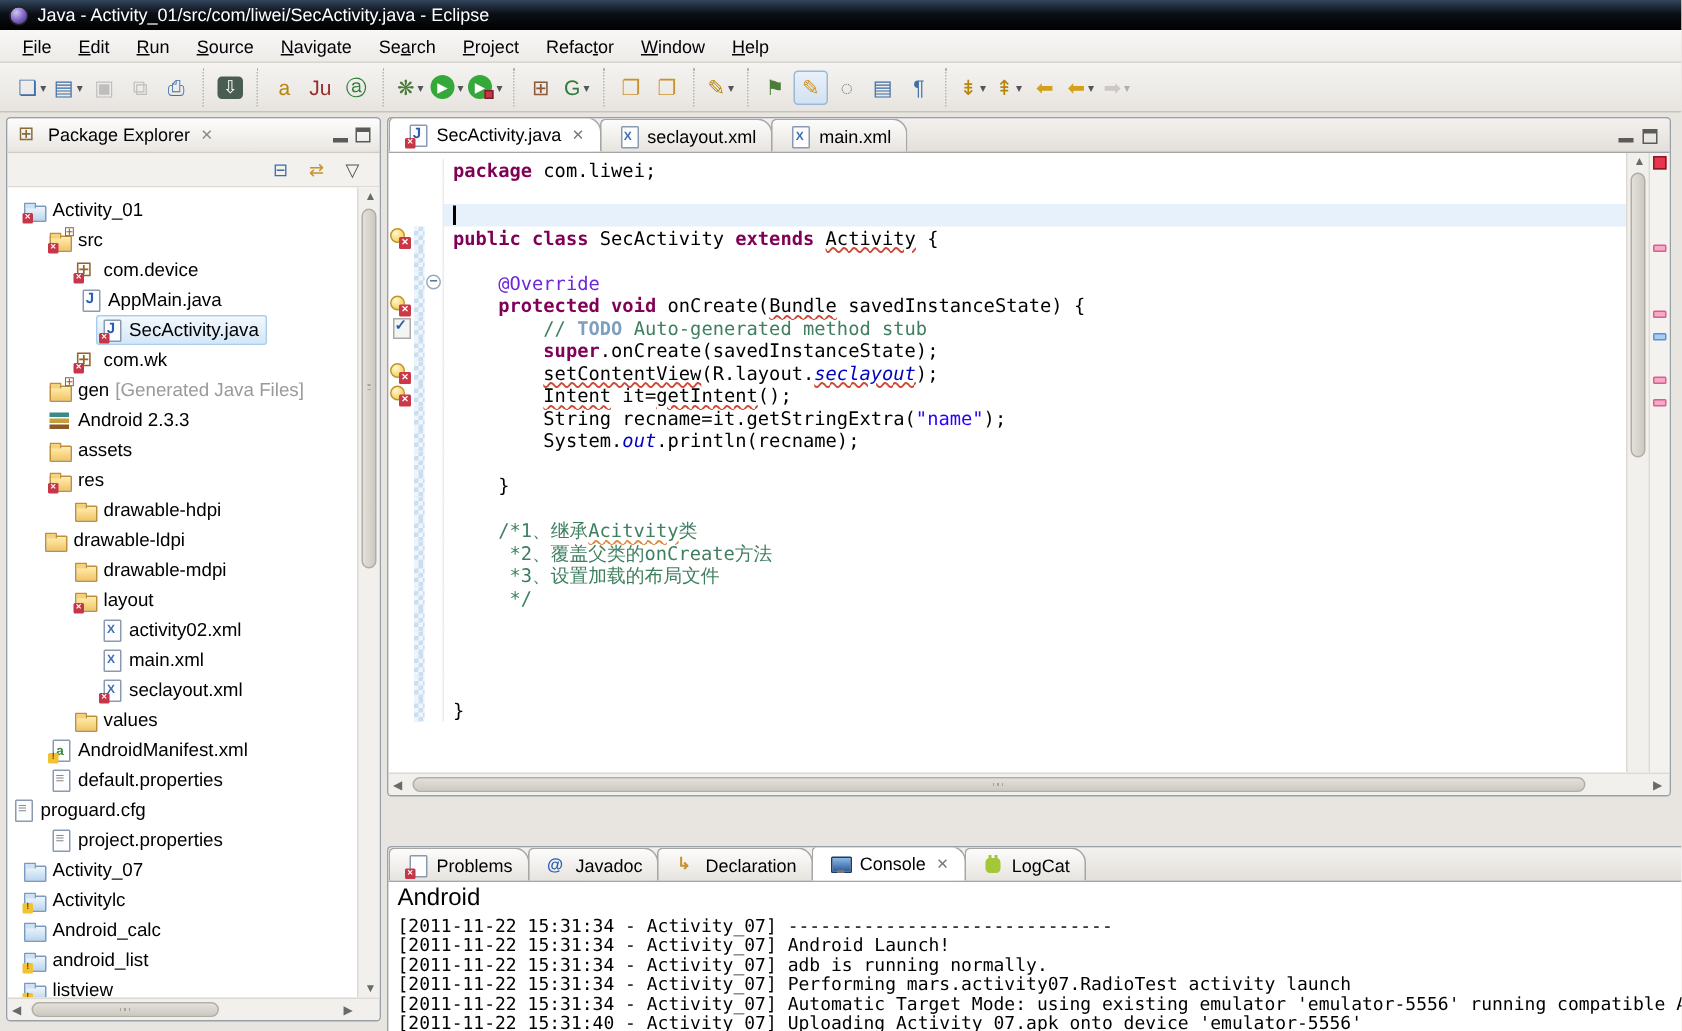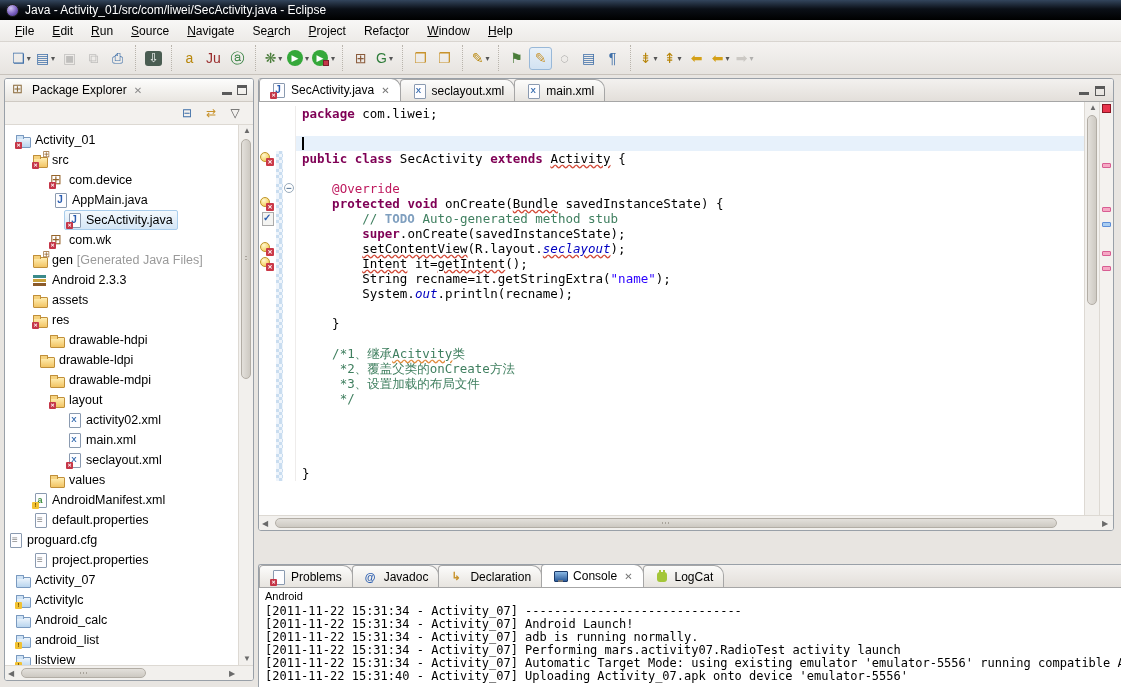--- a/index.html
+++ b/index.html
@@ -86,21 +86,21 @@
   .ct{flex:1;font-family:"DejaVu Sans Mono","Liberation Mono",monospace;font-size:12.5px;
     line-height:15px;white-space:pre;padding-left:6px;position:relative;}
   .crow.cur .ct{background:#e7f1fb;}
   .caret{position:absolute;left:6px;top:1px;width:2px;height:13px;background:#000;}
   .sg.k{color:#7f0055;font-weight:bold;}
   .sg.d{color:#000;}
   .sg.c{color:#3f7f5f;}
   .sg.t{color:#7f9fbf;font-weight:bold;}
   .sg.s{color:#2a00ff;}
   .sg.i{color:#0000c0;font-style:italic;}
-  .sg.an{color:#be185d;}
+  .sg.an{color:#6d28d9;}
   .sg.de{color:#000;text-decoration-line:underline;text-decoration-style:wavy;text-decoration-color:#d14836;}
   .sg.ie{color:#0000c0;font-style:italic;text-decoration-line:underline;text-decoration-style:wavy;text-decoration-color:#d14836;}
   .sg.ce{color:#3f7f5f;text-decoration-line:underline;text-decoration-style:wavy;text-decoration-color:#e08a3c;}
   .gi{position:absolute;left:1px;top:0;width:15px;height:15px;}
   .gi.err::before{content:"";position:absolute;left:0;top:1px;width:8px;height:8px;border-radius:50%;
     background:radial-gradient(circle at 35% 30%,#fff8cf,#f2c23c);border:1px solid #bf9428;}
   .gi.err::after{content:"✕";position:absolute;right:1px;bottom:0;width:8px;height:8px;
     background:#cb3948;color:#fff;font:bold 6px/8px "Liberation Sans",sans-serif;text-align:center;border-radius:1px;}
   .gi.task::before{content:"";position:absolute;left:2px;top:1px;width:10px;height:12px;
     background:#f4f4f2;border:1px solid #aaa;}
@@ -110,21 +110,21 @@
   .ed-vscroll{width:15px;flex:none;background:#f2f0ed;border-left:1px solid #ddd9d3;position:relative;}
   .ruler{width:14px;flex:none;background:#f4f2ef;border-left:1px solid #ddd9d3;position:relative;}
   .ruler-top{position:absolute;top:2px;left:2px;width:9px;height:9px;background:#e8344c;border:1px solid #8d1624;}
   .rmark{position:absolute;left:2px;width:9px;height:5px;border-radius:1px;}
   .rmark.error{background:#f5a9c4;border:1px solid #d85e93;}
   .rmark.task{background:#a9cdf0;border:1px solid #5e8ed8;}
 
   
   .console{position:absolute;left:258px;top:488px;width:863px;height:146px;border-right:none;border-radius:3px 0 0 3px;}
   .con-body{position:absolute;top:23px;left:0;right:0;bottom:0;background:#fff;}
-  .con-name{font-size:11px;padding:2px 6px 1px 6px;}
+  .con-name{font-size:16px;padding:2px 6px 1px 6px;}
   .con-log{font-family:"DejaVu Sans Mono","Liberation Mono",monospace;font-size:12px;
     line-height:13px;padding:2px 6px;white-space:pre;}
   .con-hscroll{position:absolute;left:0;right:0;bottom:0;height:13px;background:#f2f0ed;border-top:1px solid #ddd9d3;}
 
   
   .fi{width:16px;height:16px;position:relative;display:inline-block;flex:none;}
   .fb,.fo{position:absolute;left:0;top:0;width:16px;height:16px;}
   .fb.doc::before{content:"";position:absolute;left:3px;top:1px;width:10px;height:13px;
     background:#fdfdff;border:1px solid #8a9ab0;border-radius:1px;}
   .fb.java::after{content:"J";position:absolute;left:3px;top:2px;width:10px;text-align:center;
@@ -419,21 +419,21 @@
           </span>
         </div>
         <div class="tree-row" style="padding-left: 42px;">
           <span class="tr-inner">
             <span class="fi">
               <span class="fb folder"></span>
             </span>
             <span class="tree-label">drawable-hdpi</span>
           </span>
         </div>
-        <div class="tree-row" style="padding-left: 32px;">
+        <div class="tree-row" style="padding-left: 22px;">
           <span class="tr-inner">
             <span class="fi">
               <span class="fb folder"></span>
             </span>
             <span class="tree-label">drawable-ldpi</span>
           </span>
         </div>
         <div class="tree-row" style="padding-left: 42px;">
           <span class="tr-inner">
             <span class="fi">

